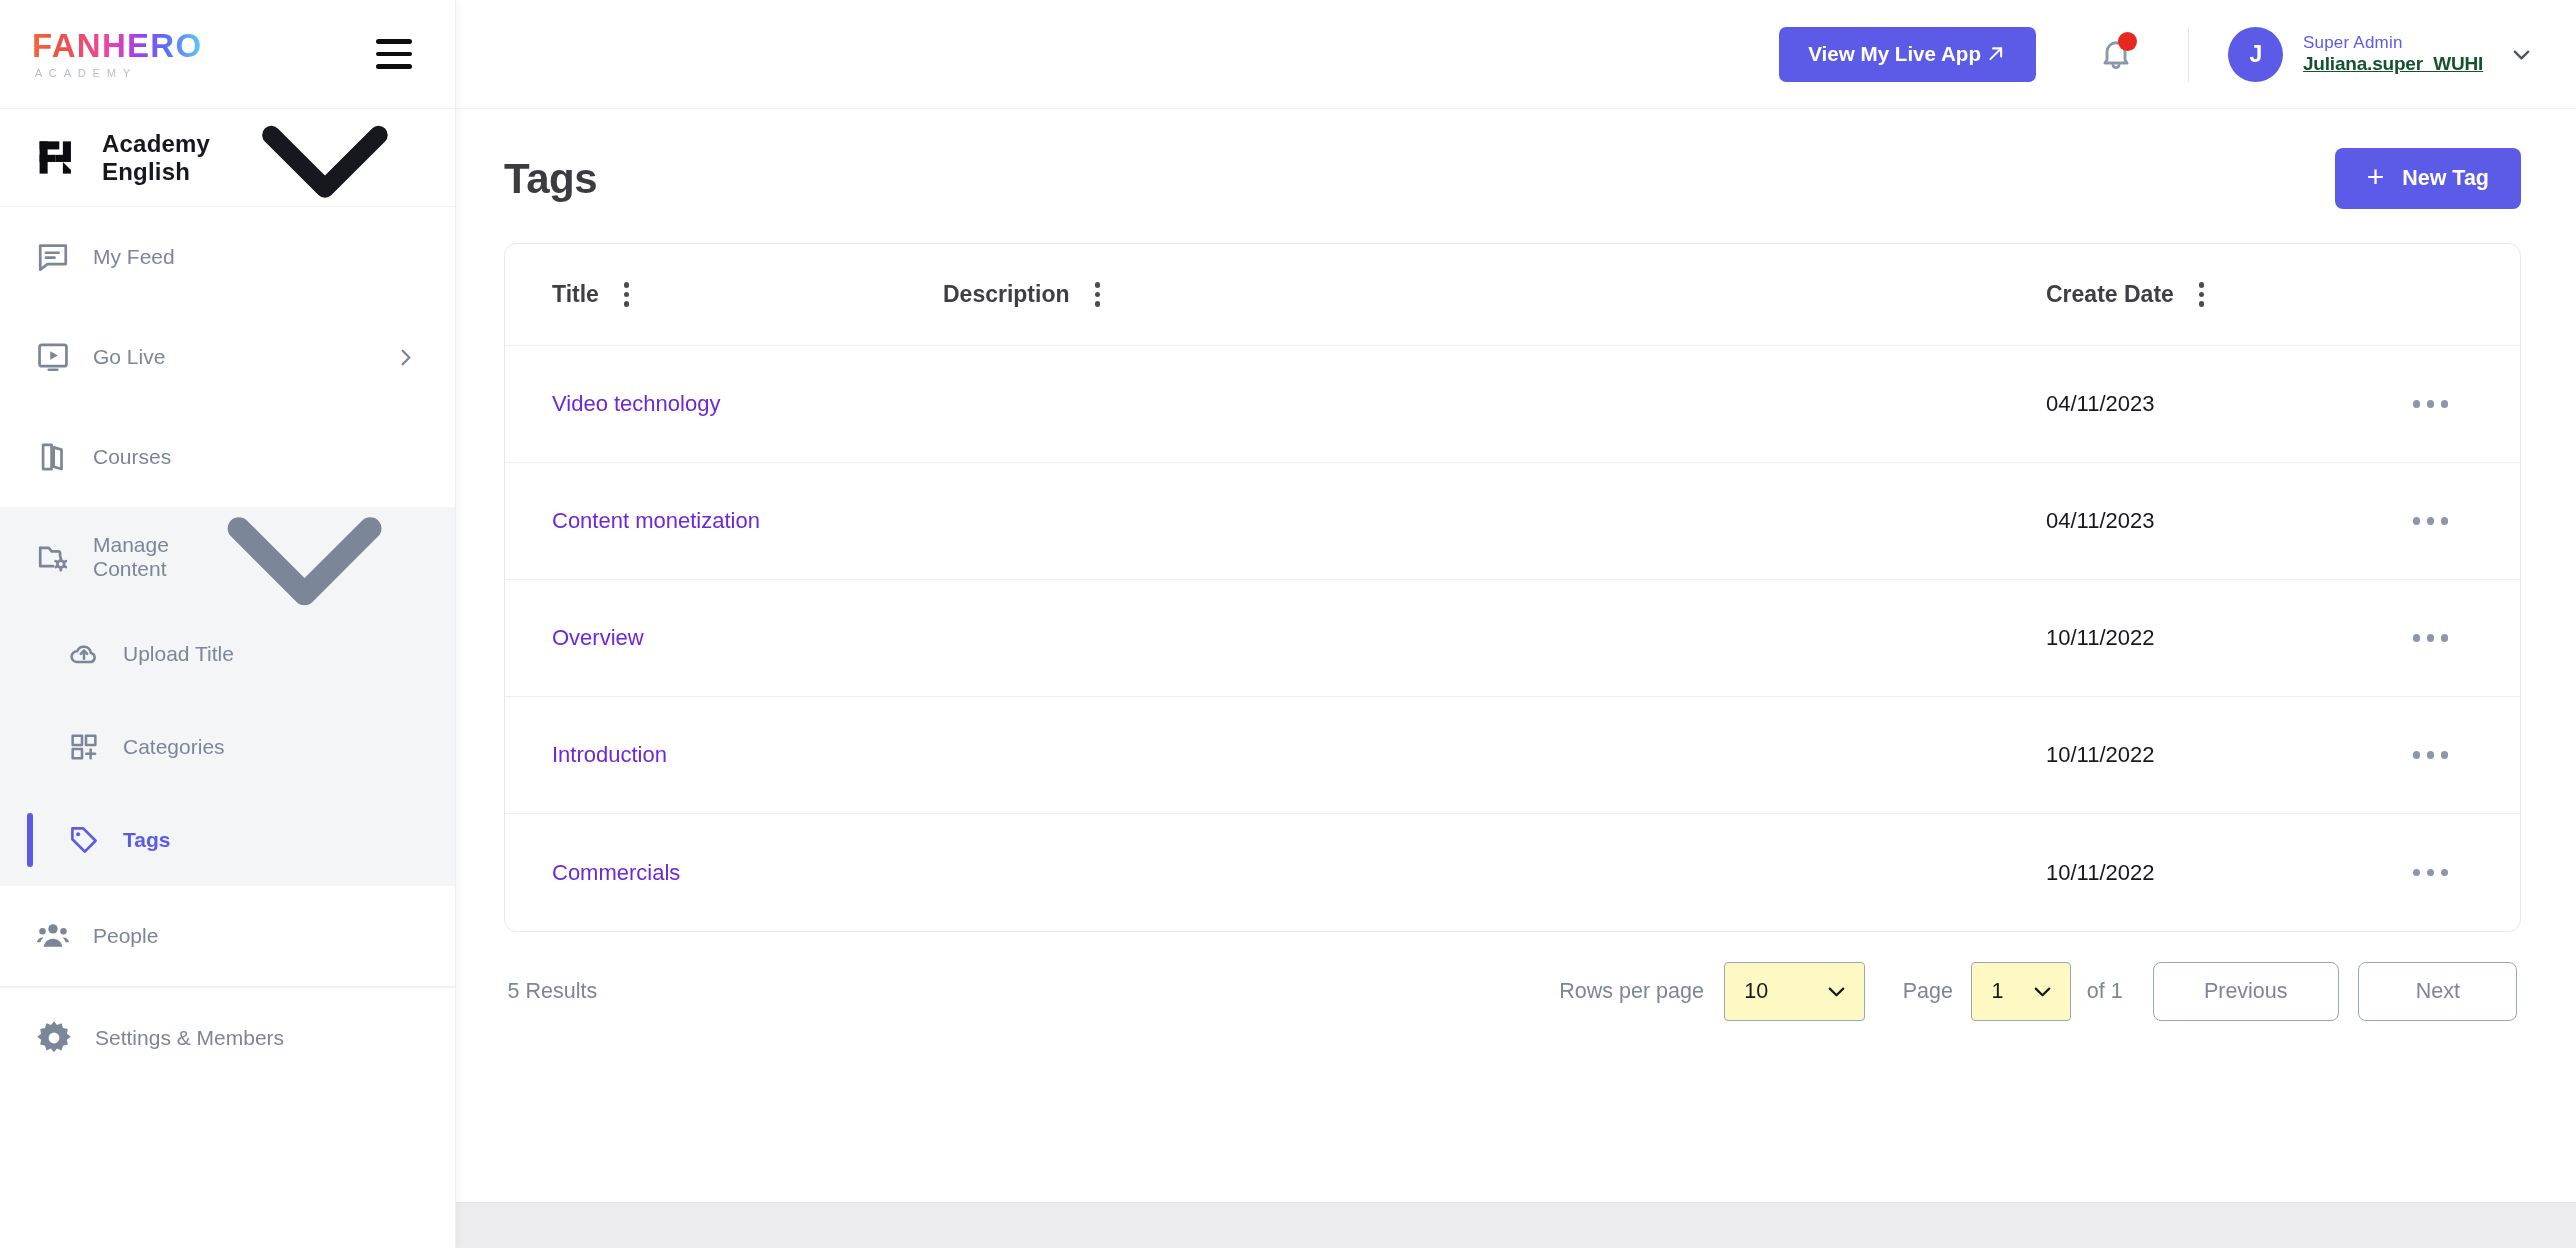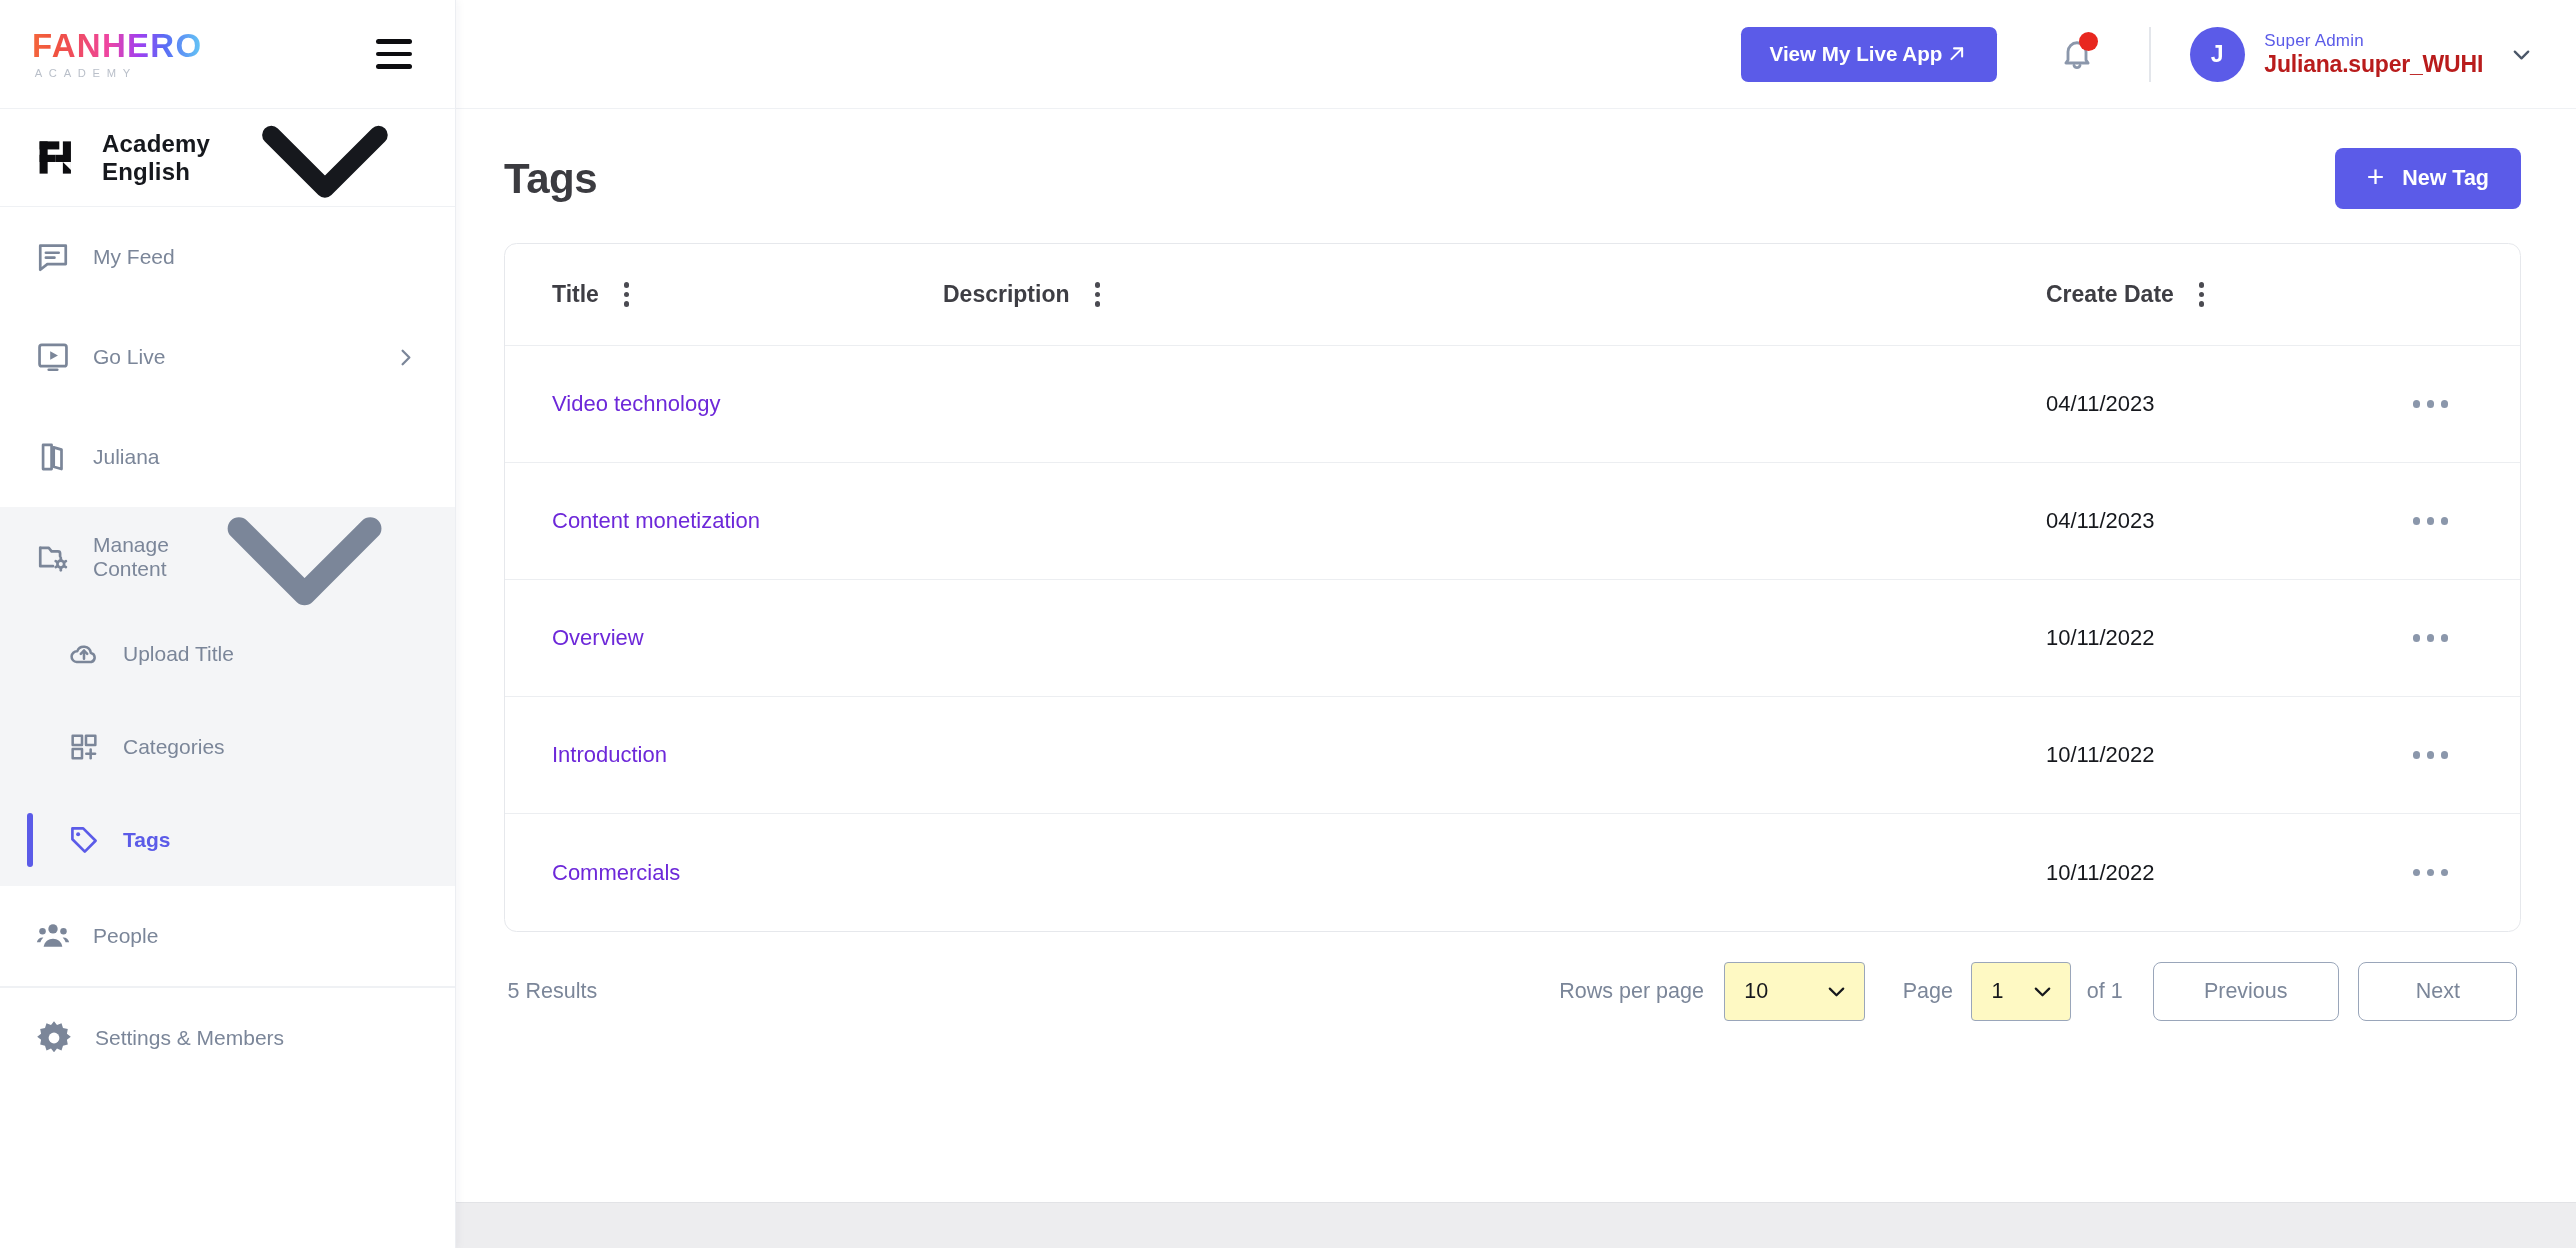--- a/index.html
+++ b/index.html
@@ -108,21 +108,21 @@
   .bell-dot { position: absolute; top: 2.7px; right: 3.6px; width: 19px; height: 19px; border-radius: 50%; background: #e8271f; }
   .vsep { width: 1.8px; height: 55px; background: #e3e6eb; margin: 0 39px 0 47px; }
   .user-box { display: flex; align-items: center; gap: 19.7px; cursor: pointer; }
   .avatar {
     width: 55px; height: 55px; border-radius: 50%; background: #5b5be8;
     color: #fff; font-size: 23px; font-weight: 700;
     display: flex; align-items: center; justify-content: center; flex: none;
   }
   .user-meta { display: flex; flex-direction: column; gap: 0; }
   .user-role { font-size: 17px; color: #5b5be8; font-weight: 400; letter-spacing: 0.2px; }
-  .user-name { font-size: 23px; color: #b91c1c; font-weight: 700; letter-spacing: -0.2px; }
+  .user-name { font-size: 19px; color: #14532d; font-weight: 700; letter-spacing: -0.2px; text-decoration: underline; }
   .user-chev { width: 23px; height: 23px; margin-left: 7.2px; flex: none; }
 
   .content { flex: 1; padding: 39px 55px 0 48px; display: flex; flex-direction: column; min-height: 0; }
 
   .page-head { display: flex; align-items: center; justify-content: space-between; margin-bottom: 34px; }
   .page-title { font-size: 42px; font-weight: 700; color: #3b3b40; letter-spacing: -0.4px; }
   .new-btn {
     display: flex; align-items: center; gap: 18px;
     background: #5b5be8; color: #fff; border: none;
     height: 61px; padding: 0 32px; border-radius: 8px;
@@ -244,21 +244,21 @@
         </svg>
       </div>
 
       <div class="nav-item">
         <span class="ico">
           <svg viewBox="0 0 24 24" fill="none" stroke="#7b8699" stroke-width="1.9" stroke-linecap="round" stroke-linejoin="round">
             <path d="M5 3.5h6v17H5z"></path>
               <path d="M12.5 5.2l5.5 1.6v13.7l-5.5-1.6z"></path>
           </svg>
         </span>
-        <span class="lbl">Juliana</span>
+        <span class="lbl">Courses</span>
       </div>
 
       <div class="group">
         <div class="group-head">
           <span class="ico">
             <svg viewBox="0 0 24 24" fill="none" stroke="#7b8699" stroke-width="1.9" stroke-linecap="round" stroke-linejoin="round">
               <path d="M3 5.5h6l2 2.5h4.5a1.5 1.5 0 0 1 1.5 1.5v2"></path>
                 <path d="M3 5.5v13h9"></path>
               <circle cx="17.5" cy="17" r="2.4"></circle>
                 <line x1="17.5" y1="12.6" x2="17.5" y2="14"></line>

